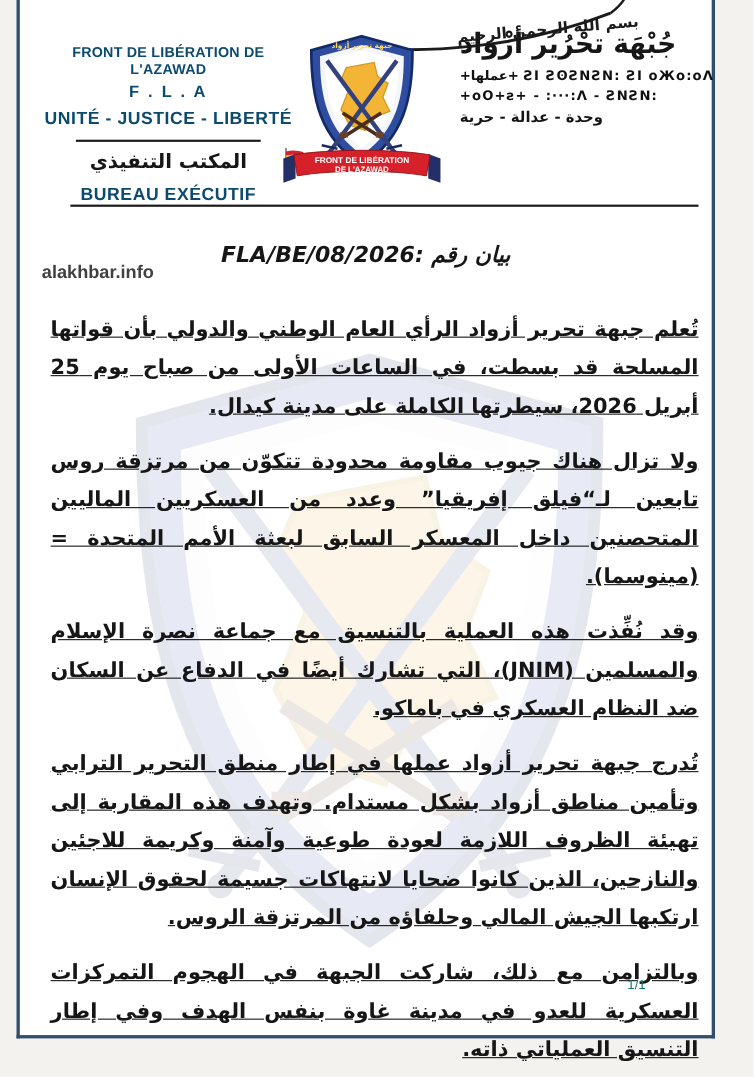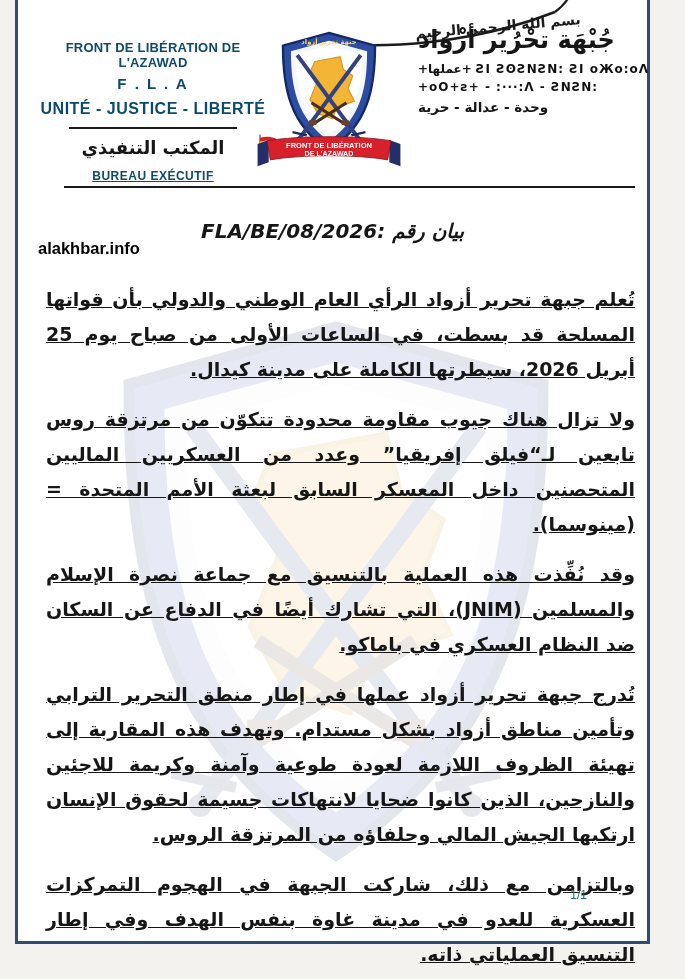--- a/index.html
+++ b/index.html
@@ -18,34 +18,34 @@
   .ar{font-family:"DejaVu Sans",sans-serif;font-weight:bold;direction:rtl;color:#161616;}
 
   
   .bismillah{position:absolute;left:295px;top:-6px;width:278px;height:58px;}
   .hdr-left{position:absolute;left:18px;top:40px;width:234px;text-align:center;}
   .hdr-left .org-fr{font-size:13px;letter-spacing:.2px;}
   .hdr-left .acronym{font-size:15px;margin-top:5px;letter-spacing:2px;}
   .hdr-left .motto-fr{font-size:16px;margin-top:8px;letter-spacing:.5px;}
   .hdr-left .divider{width:168px;height:2px;background:#1c1c1c;margin:9px auto 7px auto;}
   .hdr-left .office-ar{font-size:18px;line-height:24px;}
-  .hdr-left .office-fr{font-size:12px;margin-top:9px;letter-spacing:.5px;text-decoration:underline;}
+  .hdr-left .office-fr{font-size:16px;margin-top:9px;letter-spacing:.5px;}
 
   .emblem{position:absolute;left:238px;top:10px;width:146px;height:176px;}
   .hdr-right{position:absolute;left:400px;top:26px;width:250px;text-align:left;}
   .hdr-right .org-ar{font-size:24px;transform:scaleY(1.06);}
   .hdr-right .tif{font-size:12px;font-weight:bold;color:#111;margin-top:8px;letter-spacing:1px;font-family:"DejaVu Sans",sans-serif;white-space:nowrap;}
   .hdr-right .tif2{margin-top:4px;}
   .hdr-right .motto-ar{font-size:13.5px;margin-top:5px;}
 
   .hdr-rule{position:absolute;left:46px;right:12px;top:186px;height:2px;background:#1a1a1a;}
 
   
   .stmt-title{position:absolute;left:0;right:0;top:219px;text-align:center;font-size:20px;font-style:italic;}
-  .site-mark{position:absolute;left:20px;top:239px;font-size:16.5px;color:#000000;}
+  .site-mark{position:absolute;left:20px;top:239px;font-size:16.5px;color:#404040;}
 
   
   .body-text{position:absolute;left:28px;right:12px;top:282px;}
   .body-text p{
     margin:0 0 15px 0;
     font-size:19px;line-height:35px;
     text-align:justify;
     text-decoration:underline;
   }
   .watermark{position:absolute;left:68px;top:298px;width:500px;height:572px;opacity:.11;pointer-events:none;}

